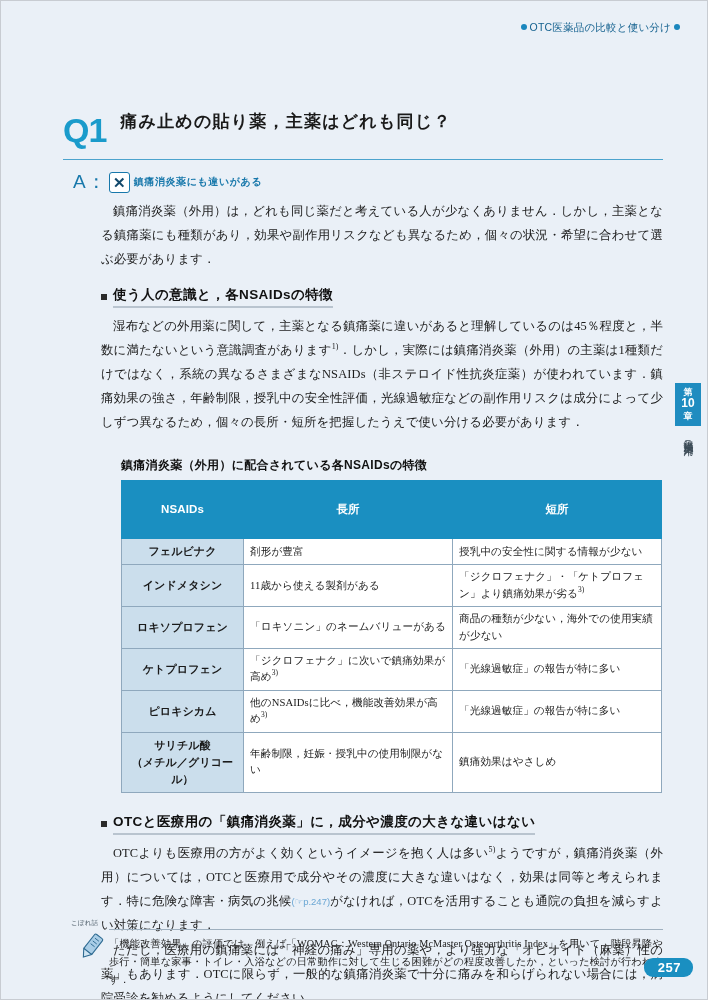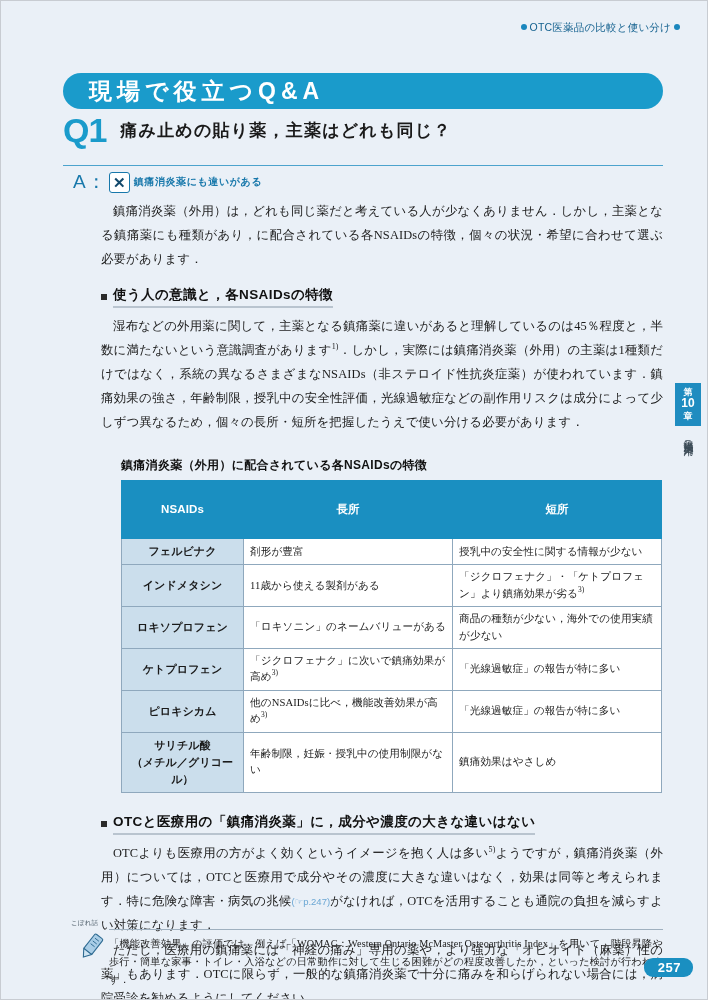--- a/index.html
+++ b/index.html
@@ -60,22 +60,22 @@
     box-sizing: border-box;
   }
 
   
   .q-row {
     position: absolute;
     top: 112px;
     left: 62px;
     width: 600px;
     display: flex;
-    align-items: center;
-    padding-bottom: 18px;
+    align-items: flex-start;
+    padding-bottom: 12px;
     border-bottom: 1.5px solid #4ca3cd;
     box-sizing: border-box;
   }
   .q-mark {
     font-family: "Liberation Sans", sans-serif;
     font-weight: bold;
     font-size: 34px;
     color: #1a9bcb;
     letter-spacing: -1px;
     line-height: 1;
@@ -322,38 +322,35 @@
 </style>
 </head>
 <body>
 
 <div class="page">
 
   <div class="running-header">
     <span class="dot"></span><span>OTC医薬品の比較と使い分け</span><span class="dot"></span>
   </div>
 
-  <div class="banner">
-    <span>現場で役立つQ&amp;A</span>
-  </div>
 
   <div class="q-row">
     <span class="q-mark">Q1</span>
     <span class="q-text">痛み止めの貼り薬，主薬はどれも同じ？</span>
   </div>
 
   <div class="a-row">
     <span class="a-label">A：</span>
     <span class="a-box">✕</span>
     <span class="a-text">鎮痛消炎薬にも違いがある</span>
   </div>
 
   <div class="content">
 
-    <p class="para">鎮痛消炎薬（外用）は，どれも同じ薬だと考えている人が少なくありません．しかし，主薬となる鎮痛薬にも種類があり，に配合されている各NSAIDsの特徴，個々の状況・希望に合わせて選ぶ必要があります．</p>
+    <p class="para">鎮痛消炎薬（外用）は，どれも同じ薬だと考えている人が少なくありません．しかし，主薬となる鎮痛薬にも種類があり，効果や副作用リスクなども異なるため，個々の状況・希望に合わせて選ぶ必要があります．</p>
 
     <div class="sec-head">
       <span class="sq"></span>
       <span class="underline">使う人の意識と，各NSAIDsの特徴</span>
     </div>
 
     <p class="para"><span>湿布などの外用薬に関して，主薬となる鎮痛薬に違いがあると理解しているのは45％程度と，半数に満たないという意識調査があります</span><sup class="refnum">1)</sup><span>．しかし，実際には鎮痛消炎薬（外用）の主薬は1種類だけではなく，系統の異なるさまざまなNSAIDs（非ステロイド性抗炎症薬）が使われています．鎮痛効果の強さ，年齢制限，授乳中の安全性評価，光線過敏症などの副作用リスクは成分によって少しずつ異なるため，個々の長所・短所を把握したうえで使い分ける必要があります．</span></p>
 
     <div class="tbl-caption">鎮痛消炎薬（外用）に配合されている各NSAIDsの特徴</div>
 

